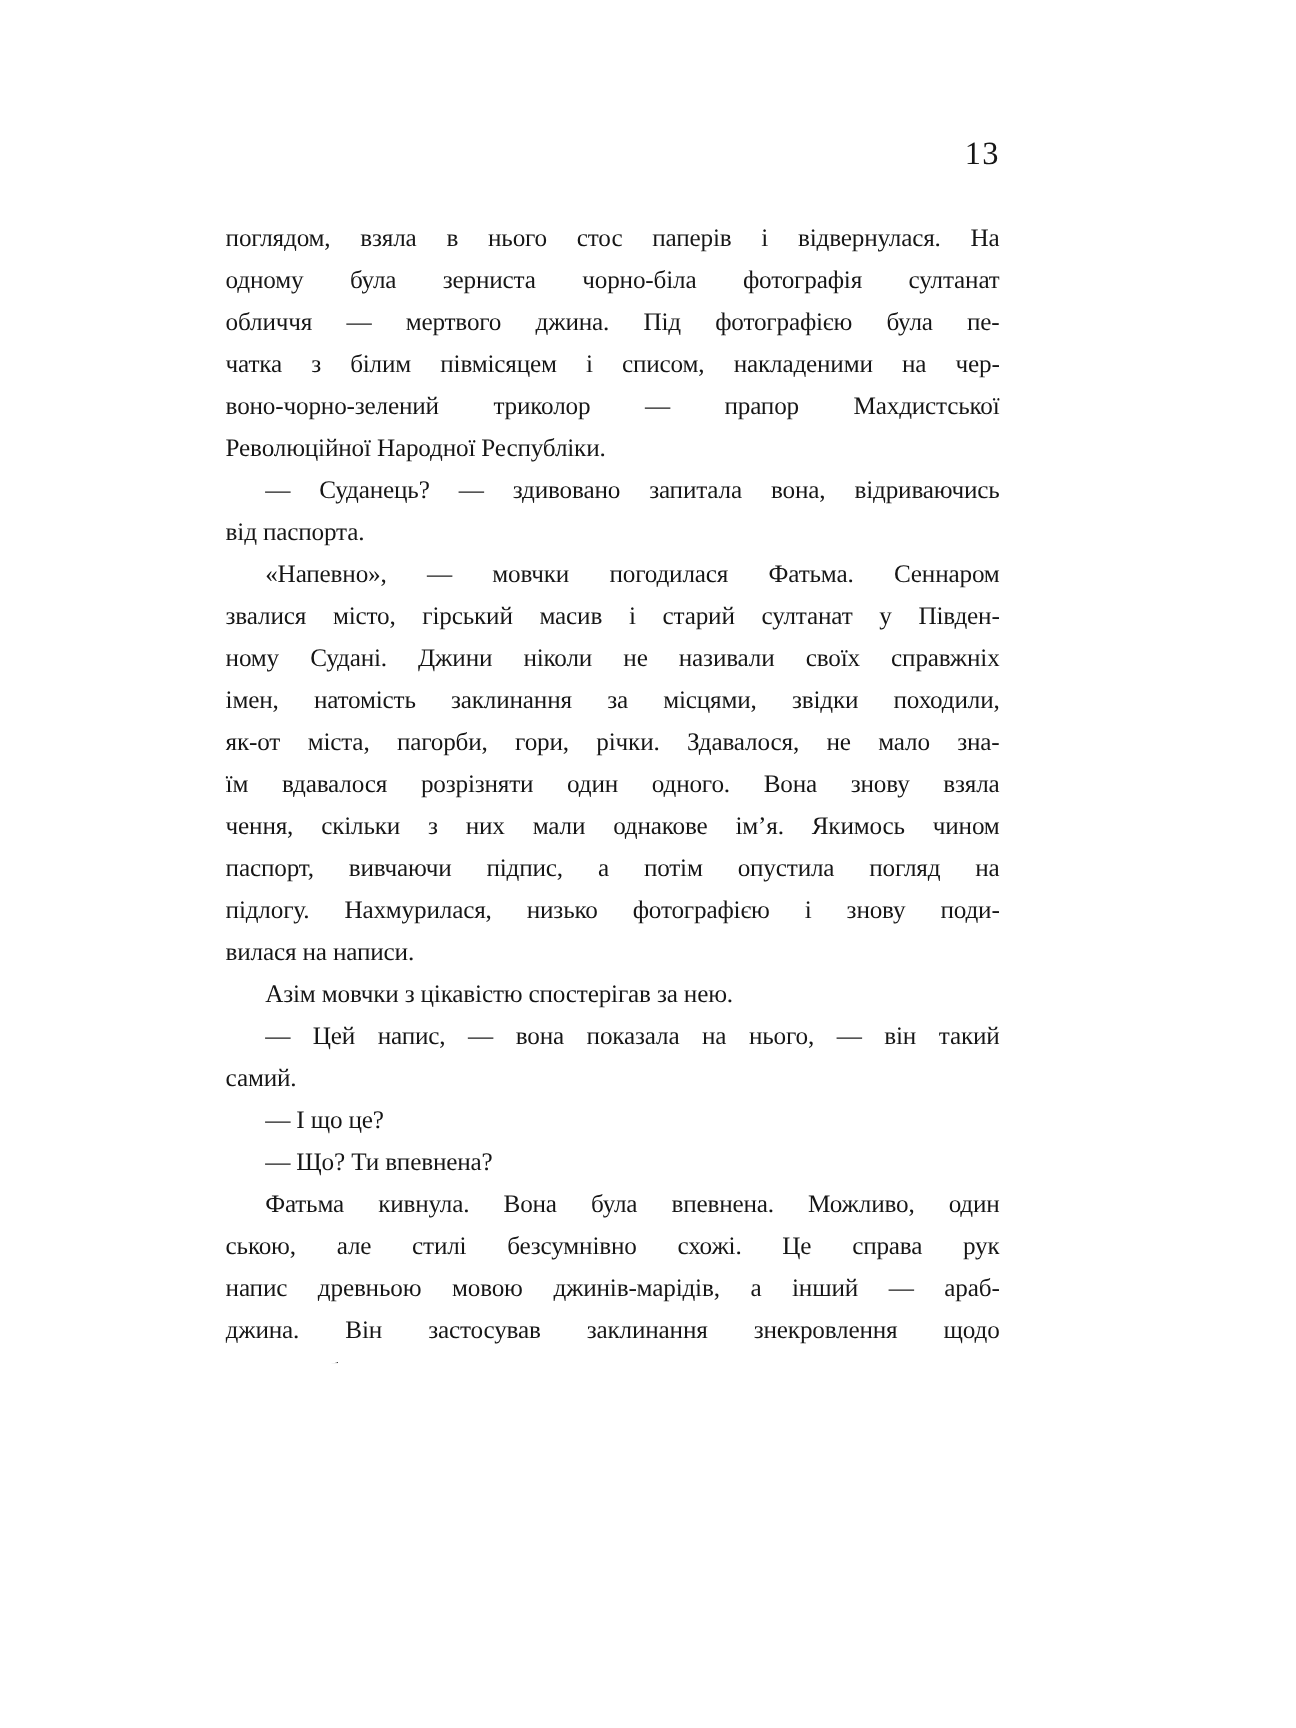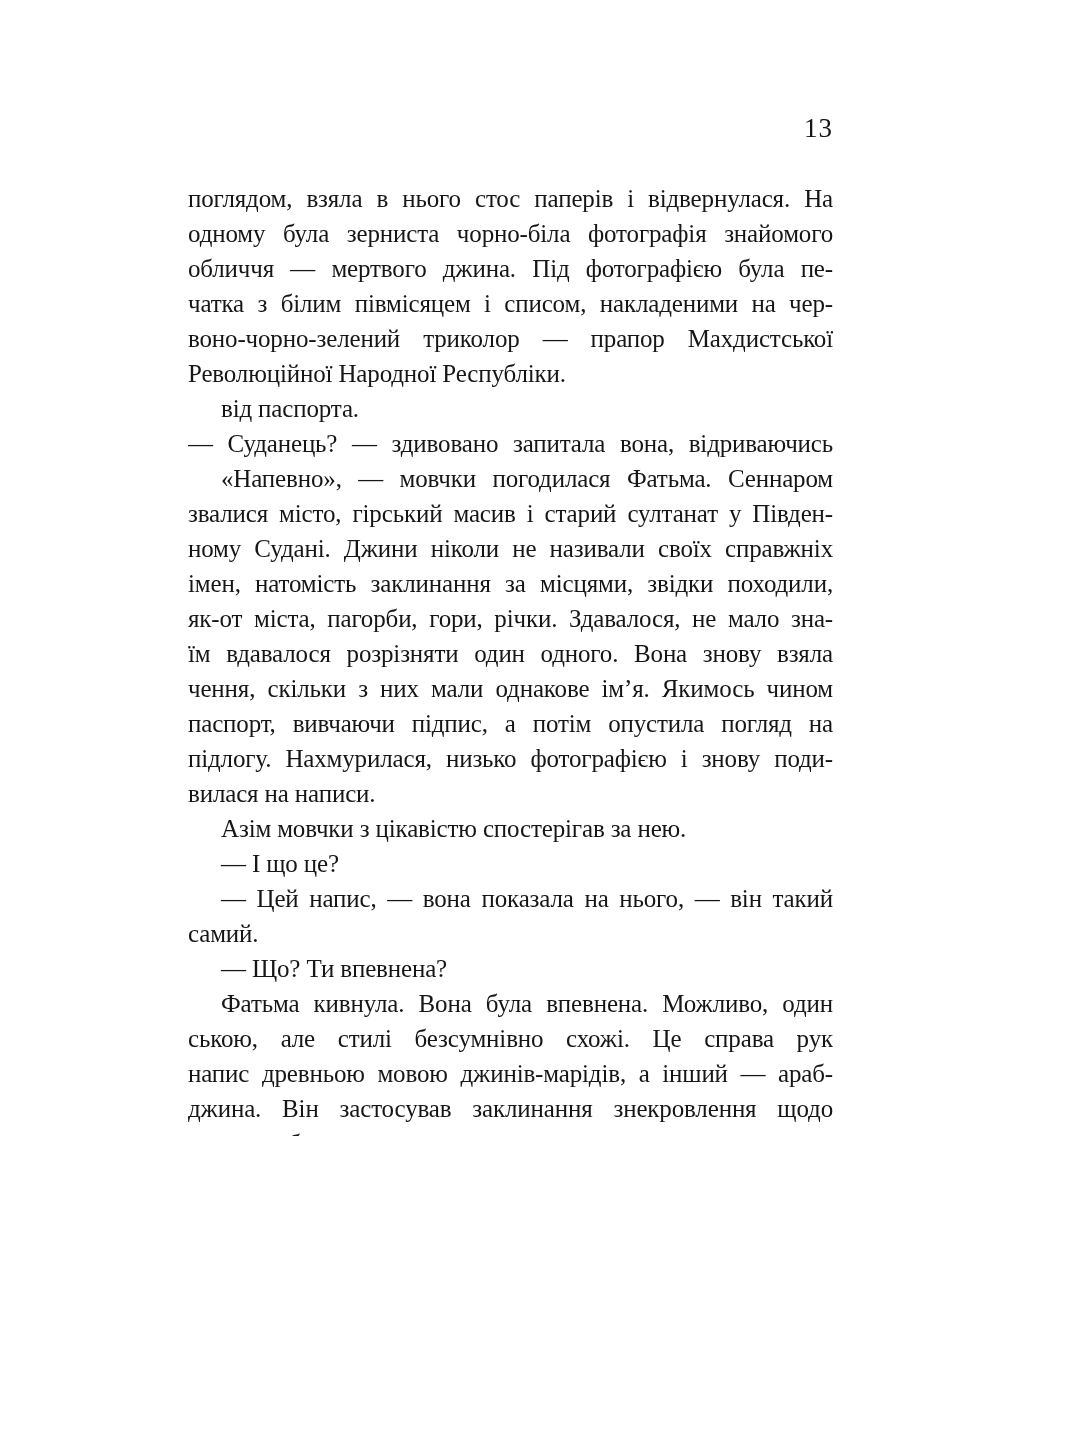--- a/index.html
+++ b/index.html
@@ -24,21 +24,21 @@
     text-align: right;
     font-size: 27px;
     line-height: 32px;
     letter-spacing: 1px;
   }
   .text-block {
     position: absolute;
     left: 188px;
     top: 181px;
     width: 645px;
-    font-size: 25px;
+    font-size: 21px;
     line-height: 35px;
     letter-spacing: -0.15px;
   }
   .para {
     margin: 0;
     padding: 0;
   }
   .line {
     height: 35px;
     overflow: hidden;
@@ -54,51 +54,51 @@
   }
 </style>
 </head>
 <body>
 
 <div class="page">
   <div class="page-number">13</div>
   <div class="text-block" id="text-block">
       <div class="para">
         <div class="line">поглядом, взяла в нього стос паперів і відвернулася. На</div>
-        <div class="line">одному була зерниста чорно-біла фотографія знайомого</div>
+        <div class="line">одному була зерниста чорно-біла фотографія султанат</div>
         <div class="line">обличчя — мертвого джина. Під фотографією була пе-</div>
         <div class="line">чатка з білим півмісяцем і списом, накладеними на чер-</div>
         <div class="line">воно-чорно-зелений триколор — прапор Махдистської</div>
         <div class="line last-line">Революційної Народної Республіки.</div>
       </div>
       <div class="para indent">
+        <div class="line">— Суданець? — здивовано запитала вона, відриваючись</div>
         <div class="line last-line">від паспорта.</div>
-        <div class="line">— Суданець? — здивовано запитала вона, відриваючись</div>
       </div>
       <div class="para indent">
         <div class="line">«Напевно», — мовчки погодилася Фатьма. Сеннаром</div>
         <div class="line">звалися місто, гірський масив і старий султанат у Півден-</div>
         <div class="line">ному Судані. Джини ніколи не називали своїх справжніх</div>
         <div class="line">імен, натомість заклинання за місцями, звідки походили,</div>
         <div class="line">як-от міста, пагорби, гори, річки. Здавалося, не мало зна-</div>
         <div class="line">їм вдавалося розрізняти один одного. Вона знову взяла</div>
         <div class="line">чення, скільки з них мали однакове ім’я. Якимось чином</div>
         <div class="line">паспорт, вивчаючи підпис, а потім опустила погляд на</div>
         <div class="line">підлогу. Нахмурилася, низько фотографією і знову поди-</div>
         <div class="line last-line">вилася на написи.</div>
       </div>
       <div class="para indent">
         <div class="line last-line">Азім мовчки з цікавістю спостерігав за нею.</div>
       </div>
       <div class="para indent">
-        <div class="line last-line">— І що це?</div>
+        <div class="line">— Цей напис, — вона показала на нього, — він такий</div>
+        <div class="line last-line">самий.</div>
       </div>
       <div class="para indent">
-        <div class="line">— Цей напис, — вона показала на нього, — він такий</div>
-        <div class="line last-line">самий.</div>
+        <div class="line last-line">— І що це?</div>
       </div>
       <div class="para indent">
         <div class="line last-line">— Що? Ти впевнена?</div>
       </div>
       <div class="para indent">
         <div class="line">Фатьма кивнула. Вона була впевнена. Можливо, один</div>
         <div class="line">ською, але стилі безсумнівно схожі. Це справа рук</div>
         <div class="line">напис древньою мовою джинів-марідів, а інший — араб-</div>
         <div class="line">джина. Він застосував заклинання знекровлення щодо</div>
         <div class="line last-line">самого себе.</div>

